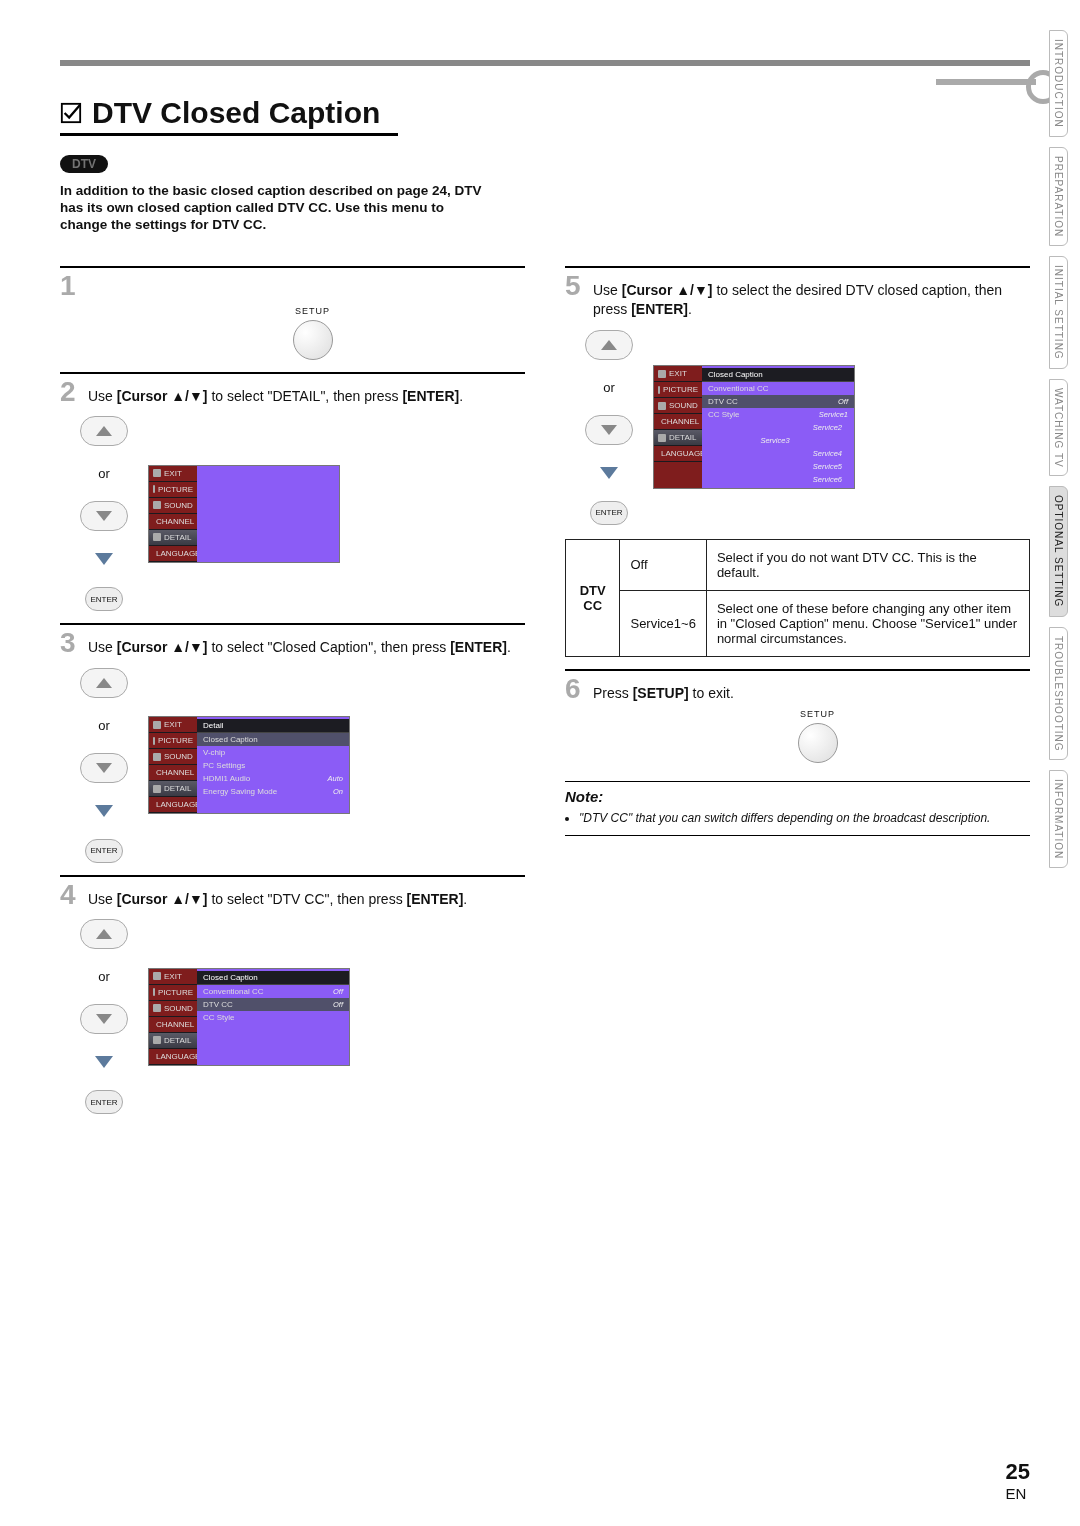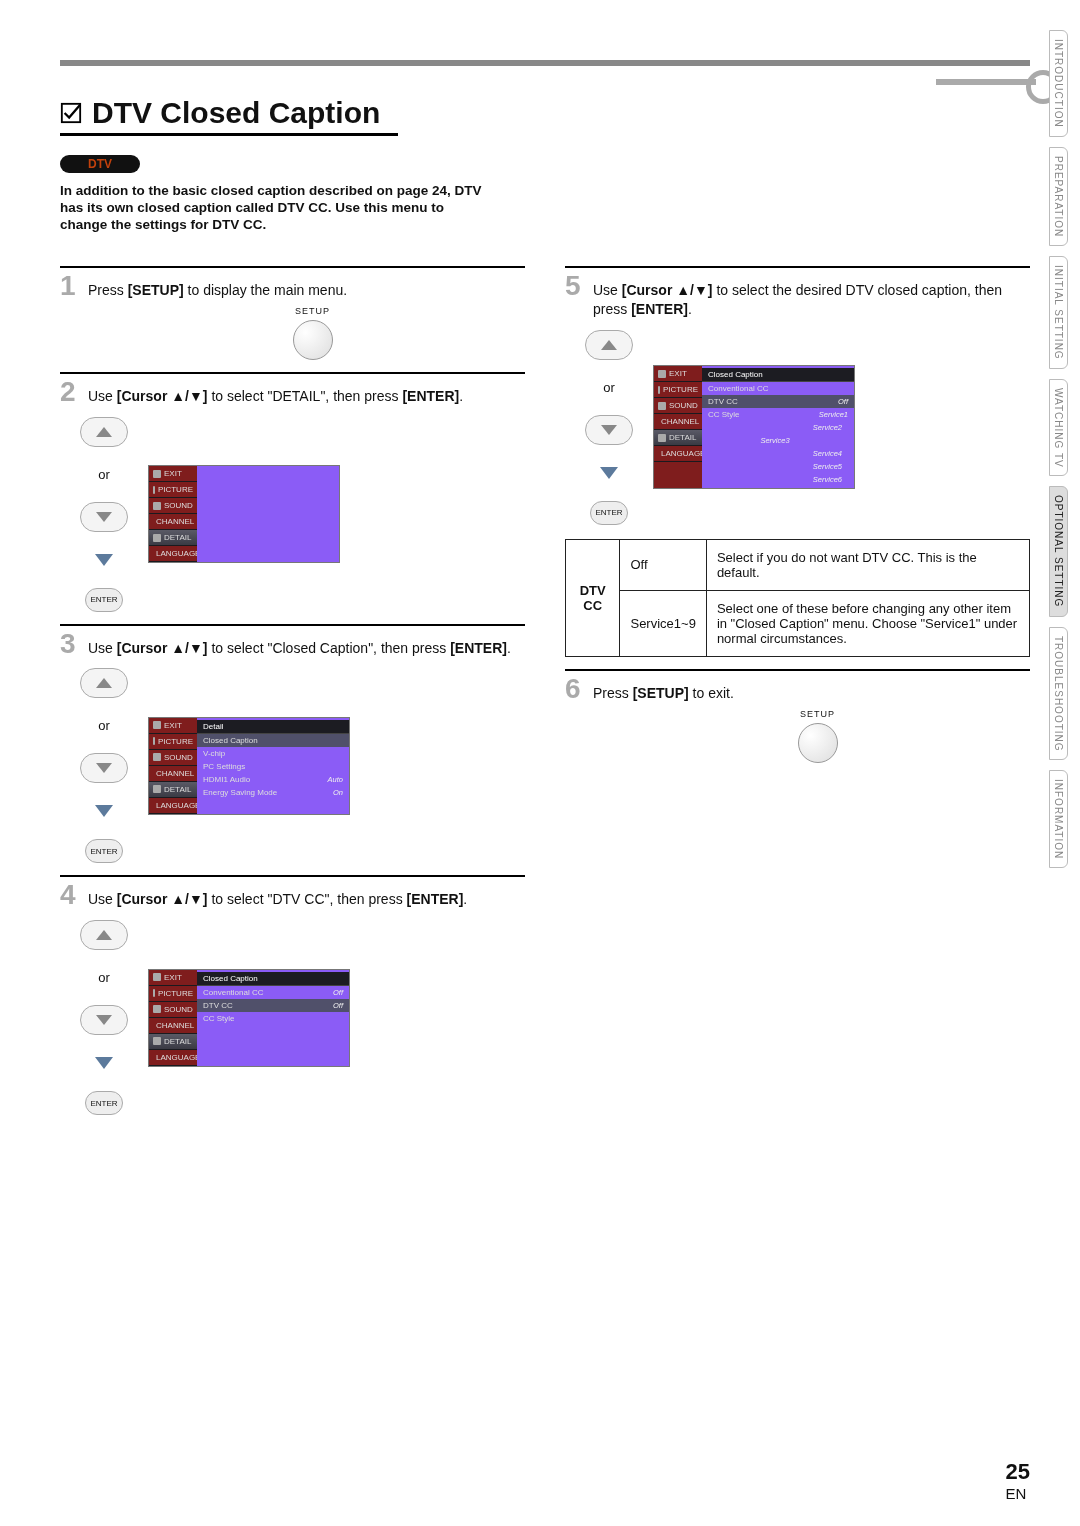--- a/index.html
+++ b/index.html
@@ -8,21 +8,21 @@
 
   
   .header-rule { margin: 0 0 30px 0; height: 6px; background: #888; }
 
   .title-wrap { display: flex; align-items: center; gap: 10px; }
   .title { font-size: 30px; font-weight: bold; margin: 0; }
   .title-underline { width: 338px; border-top: 3px solid #000; margin-top: 3px; margin-bottom: 18px; }
   .checkbox-icon { width: 22px; height: 22px; display: inline-block; }
   .checkbox-icon svg { width: 22px; height: 22px; }
 
-  .dtv-badge { display: inline-block; background: #111; color: #c2410c; border-radius: 10px; padding: 2px 28px; font-size: 12px; font-weight: bold; margin-bottom: 5px; }
+  .dtv-badge { display: inline-block; background: #111; color: #737373; border-radius: 10px; padding: 2px 12px; font-size: 12px; font-weight: bold; margin-bottom: 5px; }
   .intro-text { font-size: 13.5px; font-weight: bold; line-height: 1.25; max-width: 430px; margin-top: 5px; }
 
   .columns { display: flex; gap: 40px; margin-top: 20px; }
   .col { flex: 1; min-width: 0; }
 
   .step { display: flex; gap: 10px; margin-top: 4px; margin-bottom: 6px; align-items: baseline; }
   .step .num { font-size: 28px; font-weight: bold; color: #aaa; min-width: 18px; line-height: 1; }
   .step .text { font-size: 14px; line-height: 1.4; padding-top: 6px; }
   .rule { border-top: 2px solid #000; margin: 12px 0 2px 0; }
 
@@ -102,23 +102,20 @@
   <span class="dtv-badge">DTV</span>
   <p class="intro-text">In addition to the basic closed caption described on page 24, DTV has its own closed caption called DTV CC. Use this menu to change the settings for DTV CC.</p>
 
   <div class="columns">
 
     <div class="col">
 
       <div class="rule"></div>
       <div class="step">
         <div class="num">1</div>
-        <div class="text">
-          <span>Press </span><b>[SETUP]</b><span> to display the main menu.</span>
-        </div>
       </div>
       <div class="remote-setup" style="margin-left:40px;">
         <div class="label">SETUP</div>
         <div class="circle-big"></div>
       </div>
 
       <div class="rule"></div>
       <div class="step">
         <div class="num">2</div>
         <div class="text">
@@ -412,38 +409,45 @@
       </div>
 
       <table class="option">
         <tbody>
             <tr>
           <th rowspan="2">DTV CC</th>
           <td>Off</td>
           <td>Select if you do not want DTV CC. This is the default.</td>
         </tr>
         <tr>
-          <td>Service1~9</td>
+          <td>Service1~6</td>
           <td>Select one of these before changing any other item in "Closed Caption" menu. Choose "Service1" under normal circumstances.</td>
         </tr>
       </tbody>
         </table>
 
       <div class="rule"></div>
       <div class="step">
         <div class="num">6</div>
         <div class="text">
           <span>Press </span><b>[SETUP]</b><span> to exit.</span>
         </div>
       </div>
       <div class="remote-setup" style="margin-left:40px;">
         <div class="label">SETUP</div>
         <div class="circle-big"></div>
       </div>
 
+      <div class="note-block">
+        <div class="note-title">Note:</div>
+        <ul class="note-list">
+          <li>"DTV CC" that you can switch differs depending on the broadcast description.</li>
+        </ul>
+        <div class="end-rule"></div>
+      </div>
 
     </div>
   </div>
 
   
   <div class="side-tabs" id="side-tabs">
       <div class="side-tab">INTRODUCTION</div>
       <div class="side-tab">PREPARATION</div>
       <div class="side-tab">INITIAL SETTING</div>
       <div class="side-tab">WATCHING TV</div>

